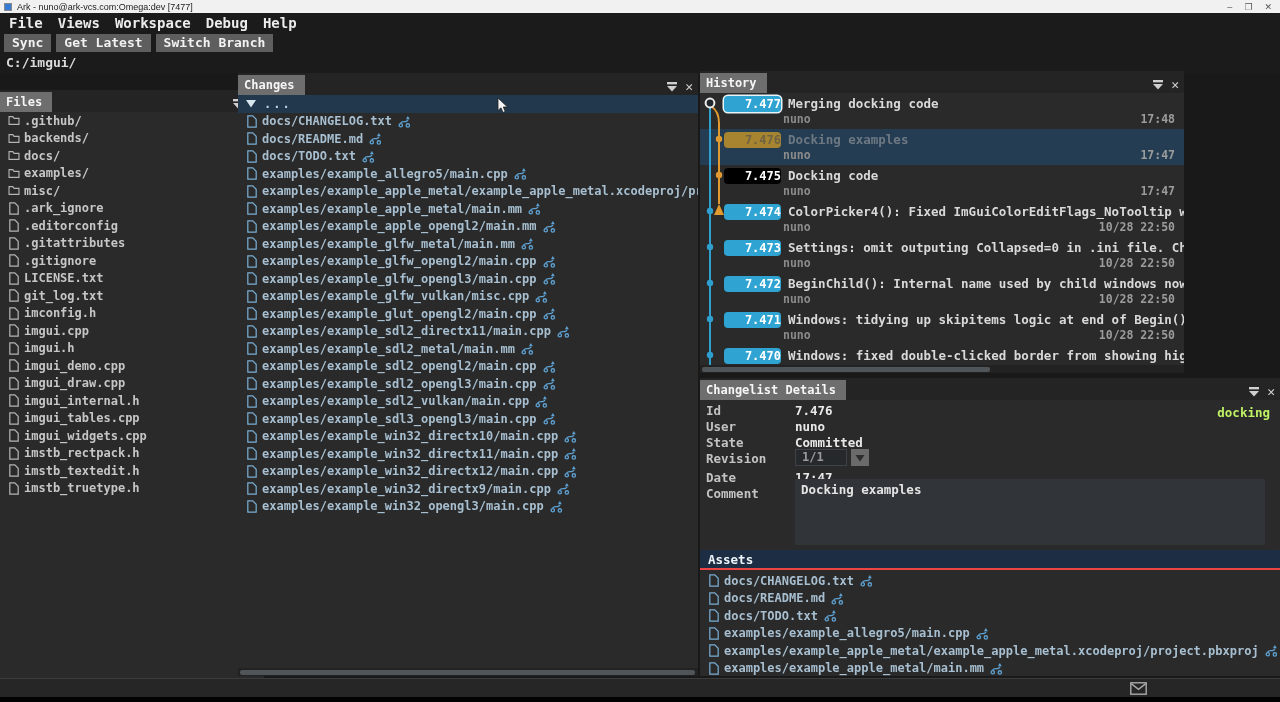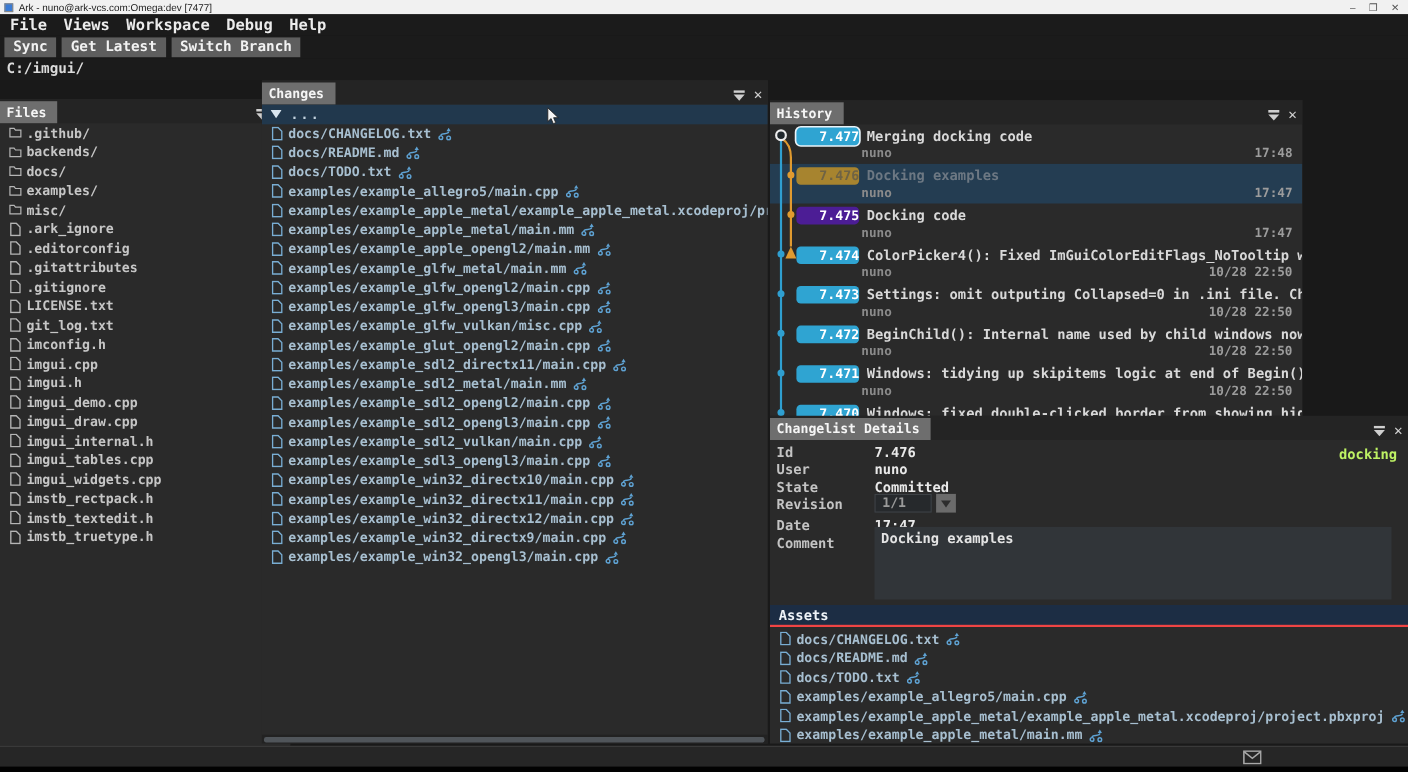--- a/index.html
+++ b/index.html
@@ -28,21 +28,21 @@
   
   .panel { position:absolute; background:#2a2a2a; overflow:hidden; }
   .phead { height:22px; background:#242424; display:flex; align-items:flex-end; position:relative; }
   .ptab  { background:#6e6e6e; color:#f5f5f5; font-size:12px; padding:3px 10px 3px 6px; height:20px; }
   .phicons { position:absolute; right:5px; top:4px; display:flex; gap:7px; align-items:center; }
   .phicons .fic { color:#cfcfcf; }
   .phicons .xic { color:#cfcfcf; font-size:13px; line-height:12px; }
 
   #files-panel   { left:0;   top:90px;  width:264px; height:603px; }
   #changes-panel { left:238px; top:73px; width:460px; height:603px; }
-  #history-panel { left:700px; top:91px; width:484px; height:302px; }
+  #history-panel { left:700px; top:71px; width:484px; height:302px; }
   #details-panel { left:700px; top:378px; width:580px; height:298px; }
 
   .list { position:absolute; left:0; right:0; top:22px; bottom:0; overflow:hidden; }
   .row { height:17.5px; display:flex; align-items:center; white-space:nowrap; overflow:hidden;
          padding-left:8px; font-size:12px; }
   .icw { width:16px; display:inline-flex; justify-content:flex-start; flex:none; }
   .ic  { width:12px; height:13px; }
   .files-col .row { color:#c6c6c6; }
   .files-col .icw { color:#b5b5b5; }
   .blue-list .row { color:#a7bfd0; }
@@ -54,21 +54,21 @@
   .dots { letter-spacing:2px; color:#c2d2de; }
 
   
   .hlist { position:absolute; left:0; right:0; top:22px; bottom:8px; overflow:hidden; }
   .hrow { height:36px; padding:2px 0 0 24px; position:relative; white-space:nowrap; overflow:hidden; }
   .hrow.sel { background:#243d52; }
   .hline1 { height:17px; display:flex; align-items:center; }
   .badge { width:57px; height:16px; border-radius:4px; flex:none; text-align:right;
            font-size:12px; line-height:16px; color:#fff; }
   .badge.cyan { background:#2fa4d2; }
-  .badge.orange { background:#4c1d95; }
+  .badge.orange { background:#000000; }
   .badge.dimmed { background:#a7842f; color:#6f6344; }
   .badge.bsel { box-shadow:0 0 0 1.5px #e9f3f9; }
   .htitle { margin-left:7px; font-size:12.5px; color:#d9d9d9; overflow:hidden; }
   .htitle.dim { color:#6d7883; }
   .hline2 { height:14px; display:flex; align-items:center; padding-left:59px; }
   .hauthor { font-size:11.5px; color:#8b8b8b; }
   .htime { margin-left:auto; padding-right:9px; font-size:11.5px; color:#9c9c9c; }
   #history-graph { position:absolute; left:2px; top:22px; pointer-events:none; }
 
   .hscroll { position:absolute; left:0; right:0; bottom:0; height:8px; background:#222; }

